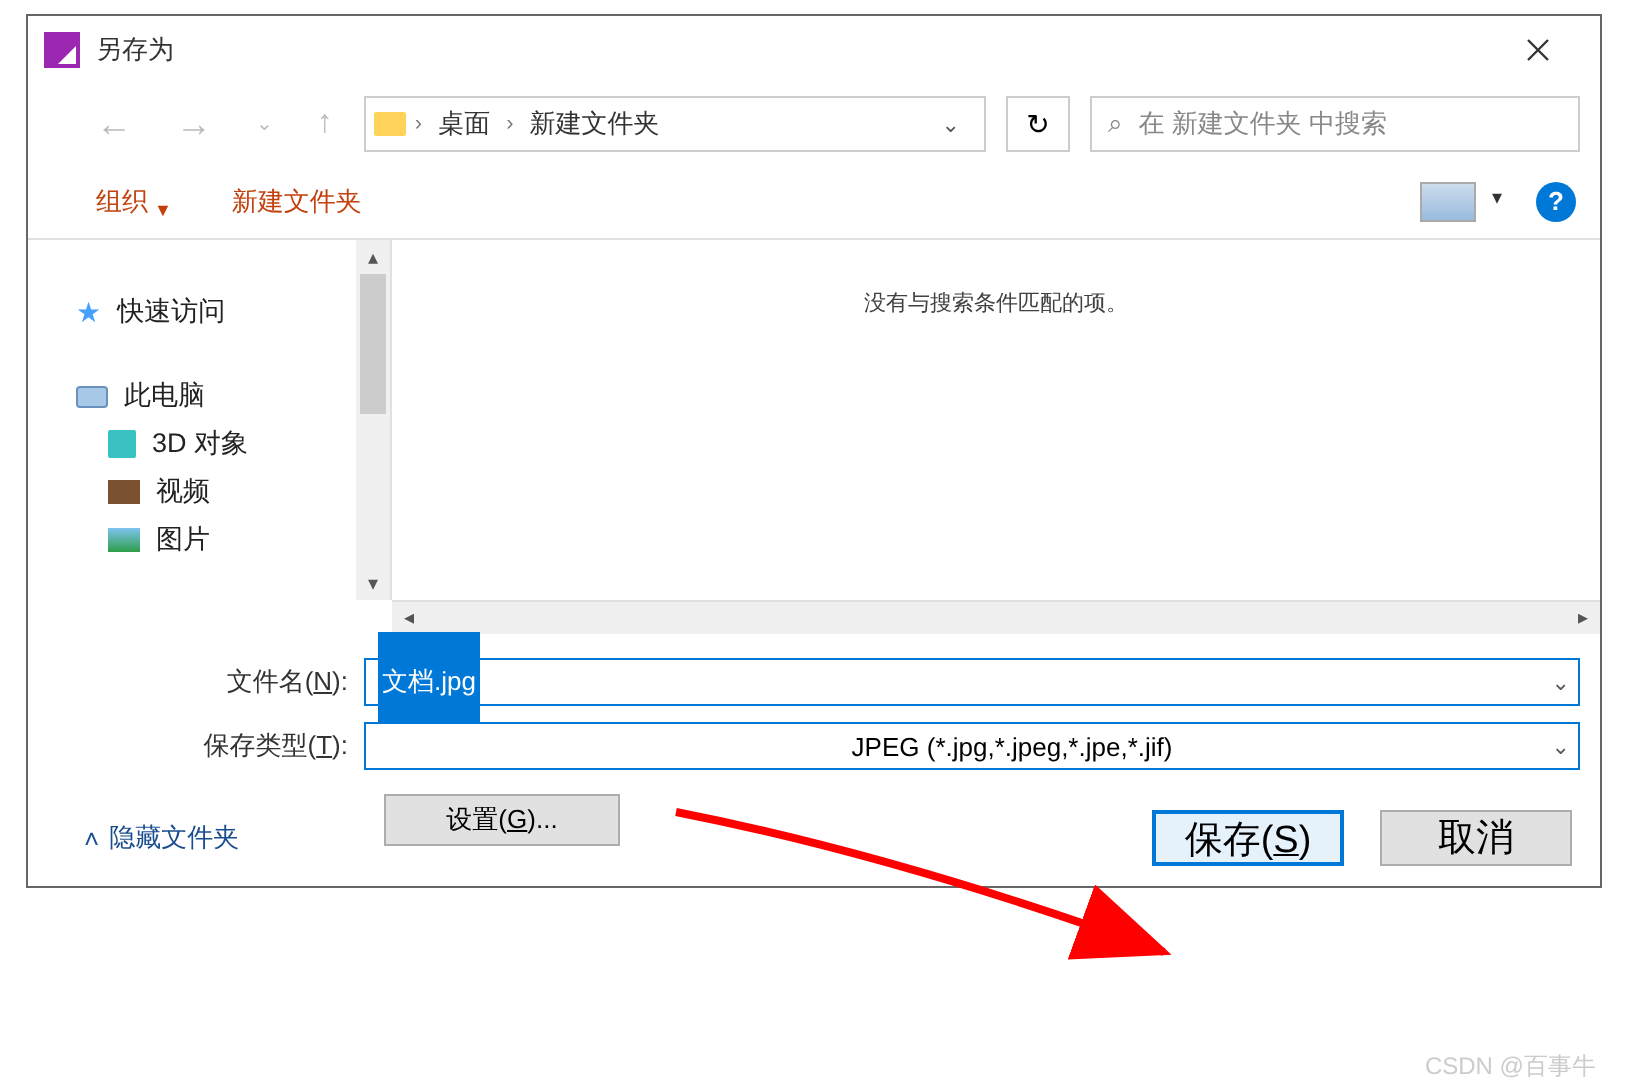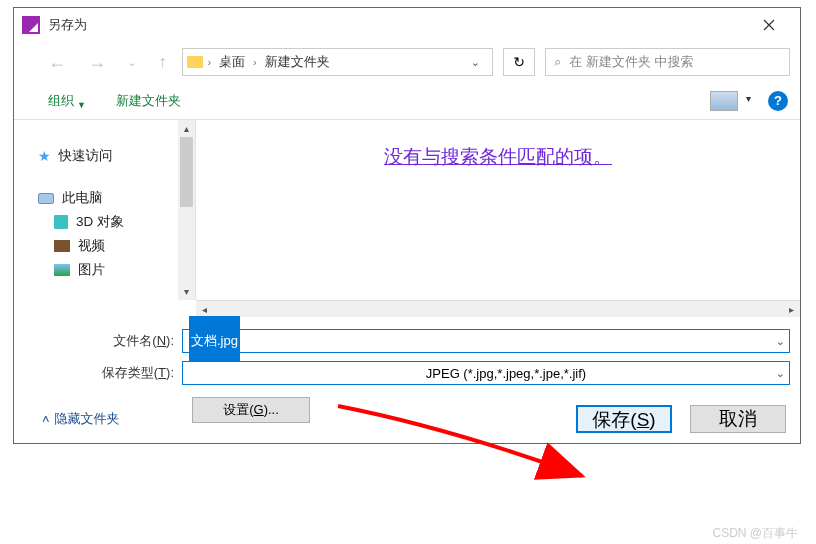--- a/index.html
+++ b/index.html
@@ -14,40 +14,40 @@
 .nav-arrow { color: #bbb; font-size: 18px; padding: 6px; }
 .nav-arrow.up { font-size: 16px; }
 .breadcrumb { flex: 1; height: 28px; border: 1px solid #ccc; display: flex; align-items: center; background: #fff; padding: 0 4px; gap: 4px; }
 .folder-icon { width: 16px; height: 12px; background: #ffd35a; display: inline-block; border-radius: 1px; }
 .bc-sep { color: #777; font-size: 11px; }
 .bc-item { font-size: 13px; color: #333; padding: 2px 4px; }
 .bc-drop { color: #555; margin-left: auto; padding: 4px 8px; font-size: 11px; }
 .refresh { width: 32px; height: 28px; border: 1px solid #ccc; display: flex; align-items: center; justify-content: center; font-size: 14px; }
 .search { flex: 0 0 245px; height: 28px; border: 1px solid #ccc; display: flex; align-items: center; padding: 0 8px; color: #888; font-size: 13px; gap: 8px; }
 .toolbar { height: 38px; display: flex; align-items: center; padding: 0 12px 0 28px; border-bottom: 1px solid #e0e0e0; }
-.tb-btn { font-size: 13px; color: #15803d; padding: 4px 6px; cursor: pointer; display: flex; align-items: flex-end; gap: 3px; }
+.tb-btn { font-size: 13px; color: #c2410c; padding: 4px 6px; cursor: pointer; display: flex; align-items: flex-end; gap: 3px; }
 .tb-btn .caret { font-size: 9px; }
 .tb-right { margin-left: auto; display: flex; align-items: center; gap: 14px; }
 .view-icon { width: 28px; height: 20px; border: 1px solid #aaa; position: relative; background: linear-gradient(#cde,#9bd); }
 .view-icon::after { content: "▾"; position: absolute; right: -14px; top: 1px; color: #333; font-size: 10px; }
 .help-icon { width: 20px; height: 20px; border-radius: 50%; background: #0078d7; color: #fff; display: flex; align-items: center; justify-content: center; font-size: 13px; font-weight: bold; }
 .body { display: flex; height: 180px; }
 .sidebar { width: 182px; border-right: 1px solid #e0e0e0; position: relative; padding: 24px 0; }
 .sb-scroll { position: absolute; right: 0; top: 0; bottom: 0; width: 17px; background: #f0f0f0; display: flex; flex-direction: column; }
 .sb-scroll-btn { height: 17px; display: flex; align-items: center; justify-content: center; color: #555; font-size: 10px; }
 .sb-scroll-thumb { height: 70px; background: #ccc; margin: 0 2px; }
 .sb-group { margin-bottom: 18px; }
 .sb-item { display: flex; align-items: center; padding: 3px 6px 3px 40px; font-size: 13.5px; color: #222; gap: 8px; cursor: pointer; }
 .sb-item.group { padding-left: 24px; }
 .star-icon { color: #45a0ff; font-size: 14px; }
 .pc-icon { width: 16px; height: 11px; background: #a8c8e8; border: 1px solid #6a90bc; border-radius: 2px; }
 .cube-icon { width: 14px; height: 14px; background: #3ac2c2; border-radius: 1px; }
 .video-icon { width: 16px; height: 12px; background: #7a5230; }
 .pic-icon { width: 16px; height: 12px; background: linear-gradient(180deg,#7ec3f0,#2e9e4a); }
-.content { flex: 1; padding: 24px; text-align: center; color: #6d28d9; font-size: 19px; text-decoration: underline; }
+.content { flex: 1; padding: 24px; text-align: center; color: #404040; font-size: 11px; }
 .scroll-x { height: 17px; margin-left: 182px; background: #f0f0f0; border-top: 1px solid #e0e0e0; display: flex; }
 .scroll-x .arr { width: 17px; display: flex; align-items: center; justify-content: center; color: #555; font-size: 10px; }
 .scroll-x .thumb { flex: 1; }
 .form { padding: 12px 10px 0 10px; }
 .form-row { display: flex; align-items: center; margin-bottom: 8px; }
 .form-label { width: 158px; text-align: right; font-size: 13px; color: #333; padding-right: 8px; }
 .form-label u { text-decoration: underline; }
 .form-field { flex: 1; height: 24px; border: 1px solid #0078d7; background: #fff; display: flex; align-items: center; padding: 0 6px; font-size: 13px; position: relative; }
 .form-field.type { justify-content: center; padding-left: 46px; }
 .form-field .sel { background: #0078d7; color: #fff; padding: 16px 2px; }

